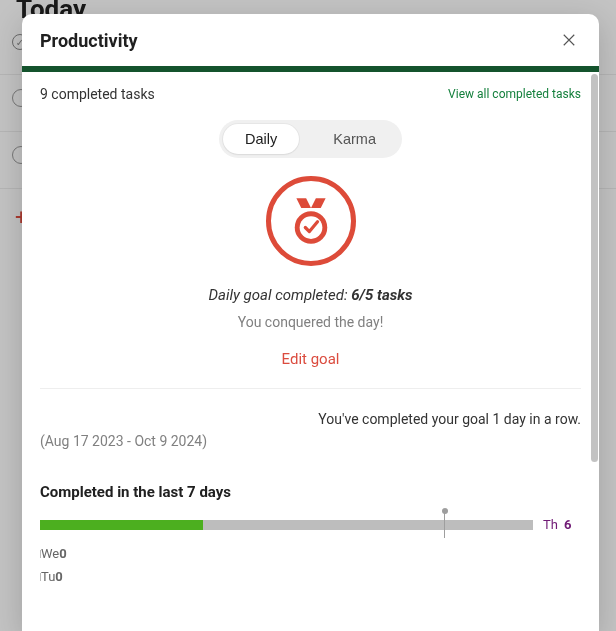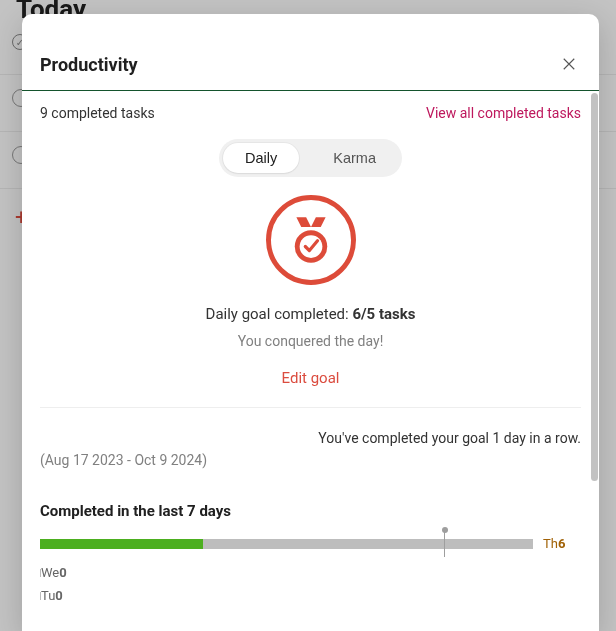--- a/index.html
+++ b/index.html
@@ -7,62 +7,62 @@
   .backdrop { position: absolute; inset: 0; background: rgba(0,0,0,0.22); }
   .bg-page { position: absolute; top: 0; left: 0; width: 100%; padding: 0 16px; color: #202020; }
   .bg-title { font-size: 26px; font-weight: 700; margin-top: -6px; color: #202020; }
   .bg-row { display: flex; align-items: center; gap: 12px; margin-top: 10px; color: #333; }
   .bg-circle { width: 18px; height: 18px; border: 1px solid #999; border-radius: 50%; margin-left: -4px; }
   .bg-check { width: 16px; height: 16px; border: 1px solid #888; border-radius: 50%; display:flex; align-items:center; justify-content:center; font-size:10px; color:#888; margin-left:-4px; }
   .bg-sep { border-top: 1px solid #e8e8e8; margin: 24px -16px 14px; }
   .bg-add { color: #db4c3f; font-size: 22px; margin-top: 18px; margin-left: -1px; line-height: 1; }
 
   .modal { position: absolute; top: 14px; left: 22px; right: 17px; bottom: 0; background: #fff; border-radius: 10px 10px 0 0; box-shadow: 0 8px 30px rgba(0,0,0,0.18); display: flex; flex-direction: column; overflow: hidden; }
-  .modal-header { display: flex; align-items: center; justify-content: space-between; padding: 14px 18px 14px 18px; border-bottom: 1px solid #14532d; margin-top: 24px; }
+  .modal-header { display: flex; align-items: center; justify-content: space-between; padding: 14px 18px 14px 18px; border-bottom: 6px solid #14532d; }
   .modal-title { font-size: 18px; font-weight: 700; color: #202020; }
   .close-btn { width: 24px; height: 24px; display: flex; align-items: center; justify-content: center; color: #666; cursor: pointer; border-radius: 4px; }
   .close-btn svg { width: 18px; height: 18px; stroke: #555; stroke-width: 1.5; fill: none; }
 
   .modal-body { position: relative; flex: 1; overflow-y: auto; }
   .modal-body-inner { padding: 0 18px 20px; }
   .scrollbar-track { position: absolute; right: 0; top: 0; width: 9px; height: 100%; }
   .scrollbar-thumb { position: absolute; right: 1px; top: 2px; width: 7px; height: 388px; background: #c2c2c2; border-radius: 4px; }
 
   .summary-row { display: flex; justify-content: space-between; align-items: center; padding: 14px 0 18px; font-size: 14px; gap: 43px; }
   .summary-left { color: #333; }
-  .summary-link { color: #be185d; cursor: pointer; font-size: 14px; text-align: right; }
+  .summary-link { color: #15803d; cursor: pointer; font-size: 12px; text-align: right; }
 
   .tabs { display: flex; justify-content: center; }
   .tabs-pill { display: inline-flex; background: #f0f0f0; border-radius: 999px; padding: 4px; gap: 12px; }
   .tab { padding: 7px 22px; border-radius: 999px; font-size: 14.5px; color: #555; cursor: pointer; border: none; background: transparent; }
   .tab.active { background: #fff; color: #202020; box-shadow: 0 1px 2px rgba(0,0,0,0.05), 0 0 0 1px rgba(0,0,0,0.04); }
 
   .medal-wrap { display: flex; justify-content: center; margin-top: 18px; }
   .medal-outer { width: 90px; height: 90px; border-radius: 50%; border: 5px solid #dd4b39; display: flex; align-items: center; justify-content: center; }
   .medal-inner svg { width: 52px; height: 52px; display: block; }
 
-  .goal-line { text-align: center; margin-top: 20px; font-size: 15px; color: #333; }
+  .goal-line { text-align: center; margin-top: 20px; font-size: 15px; color: #333; font-style: italic; }
   .goal-line b { font-weight: 700; }
   .sub-line { text-align: center; margin-top: 10px; color: #808080; font-size: 14px; }
   .edit-link { display: block; text-align: center; margin-top: 20px; color: #db4c3f; font-size: 15px; cursor: pointer; }
 
   .divider { border-top: 1px solid #eee; margin: 20px 0 22px; }
 
   .streak-line { text-align: right; font-size: 14px; color: #333; }
   .streak-sub { text-align: center; font-size: 14px; color: #808080; margin-top: 10px; }
   .streak-range { text-align: left; font-size: 14px; color: #808080; margin-top: 6px; }
 
   .section-title { font-size: 15px; font-weight: 700; color: #202020; margin-top: 34px; margin-bottom: 16px; }
 
   .chart-row { display: flex; align-items: center; gap: 10px; position: relative; }
   .bar-track { position: relative; flex: 1; height: 10px; background: #bdbdbd; }
   .bar-fill { position: absolute; left: 0; top: 0; bottom: 0; background: #4caf1f; }
   .goal-marker { position: absolute; top: -8px; bottom: -8px; width: 0; border-left: 1px solid #9e9e9e; }
   .goal-marker::before { content: ""; position: absolute; top: -4px; left: -3px; width: 6px; height: 6px; background: #9e9e9e; border-radius: 50%; }
-  .row-label { font-size: 13px; color: #a16207; min-width: 38px; display:flex; align-items:center; }
+  .row-label { font-size: 13px; color: #701a75; min-width: 38px; display:flex; gap:6px; align-items:center; }
   .row-label b { font-weight: 700; }
 
   .hist-list { margin-top: 10px; }
   .hist-row { display: flex; align-items: center; font-size: 13px; color: #666; padding: 4px 0; }
   .hist-tick { width: 1px; height: 8px; background: #bbb; }
 </style>
 </head>
 <body>
 
 <div class="bg-page">

